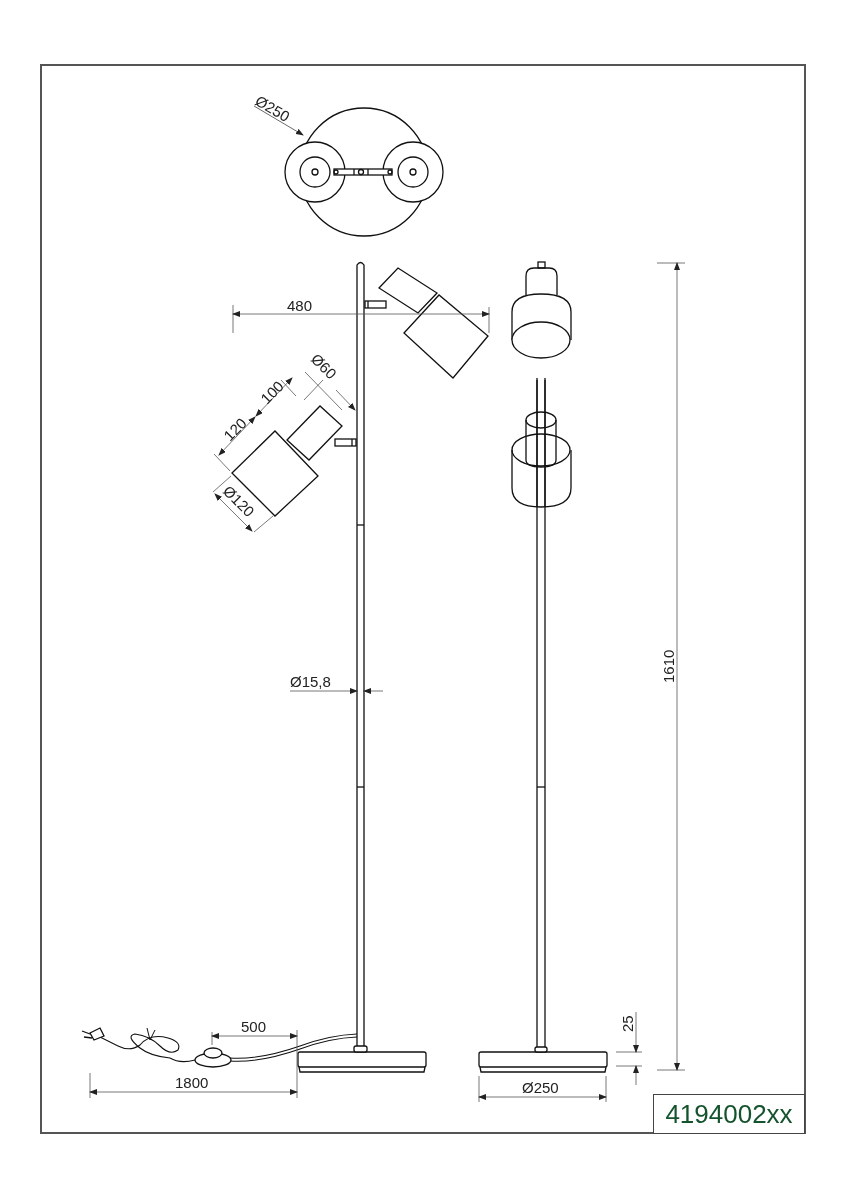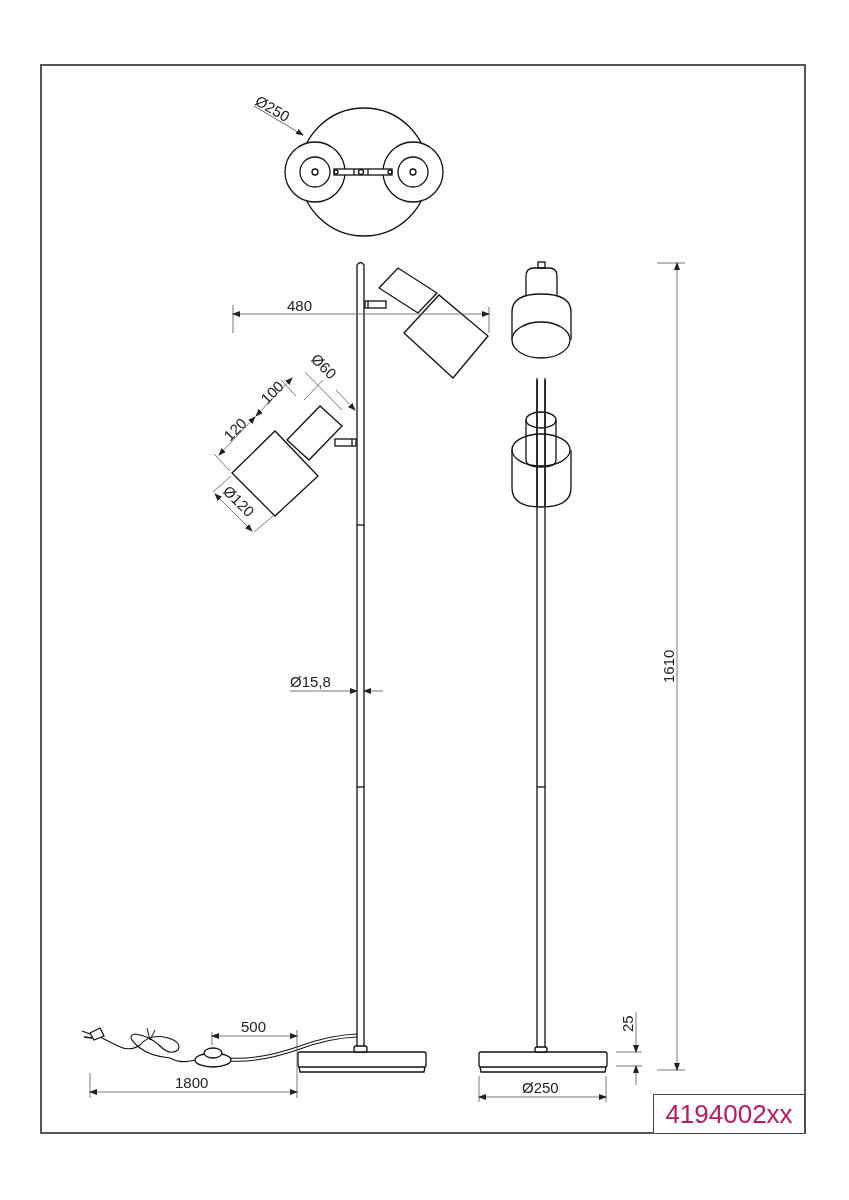--- a/index.html
+++ b/index.html
@@ -1,21 +1,21 @@
 <!DOCTYPE html>
 <html><head>
 <meta charset="utf-8">
 <style>
   html,body{margin:0;padding:0;background:#fff;}
   body{width:849px;height:1200px;position:relative;overflow:hidden;font-family:"Liberation Sans",sans-serif;}
   #sheet{position:absolute;left:0;top:0;width:849px;height:1200px;}
   svg text{font-family:"Liberation Sans",sans-serif;fill:#222;}
   .frame{position:absolute;left:40px;top:64px;width:766px;height:1070px;border:2px solid #555;box-sizing:border-box;}
   .code-box{position:absolute;left:653px;top:1094px;width:152px;height:40px;border:1.5px solid #444;box-sizing:border-box;
-    display:flex;align-items:center;justify-content:center;font-size:26px;color:#be185d;background:#fff;}
+    display:flex;align-items:center;justify-content:center;font-size:26px;color:#14532d;background:#fff;}
 </style>
 </head>
 <body>
 
 <div id="sheet">
   <div class="frame"></div>
 
   <svg width="849" height="1200" viewBox="0 0 849 1200" style="position:absolute;left:0;top:0">
     <defs>
       <marker id="arr" markerWidth="8" markerHeight="6" refX="7" refY="3" orient="auto" markerUnits="userSpaceOnUse">

